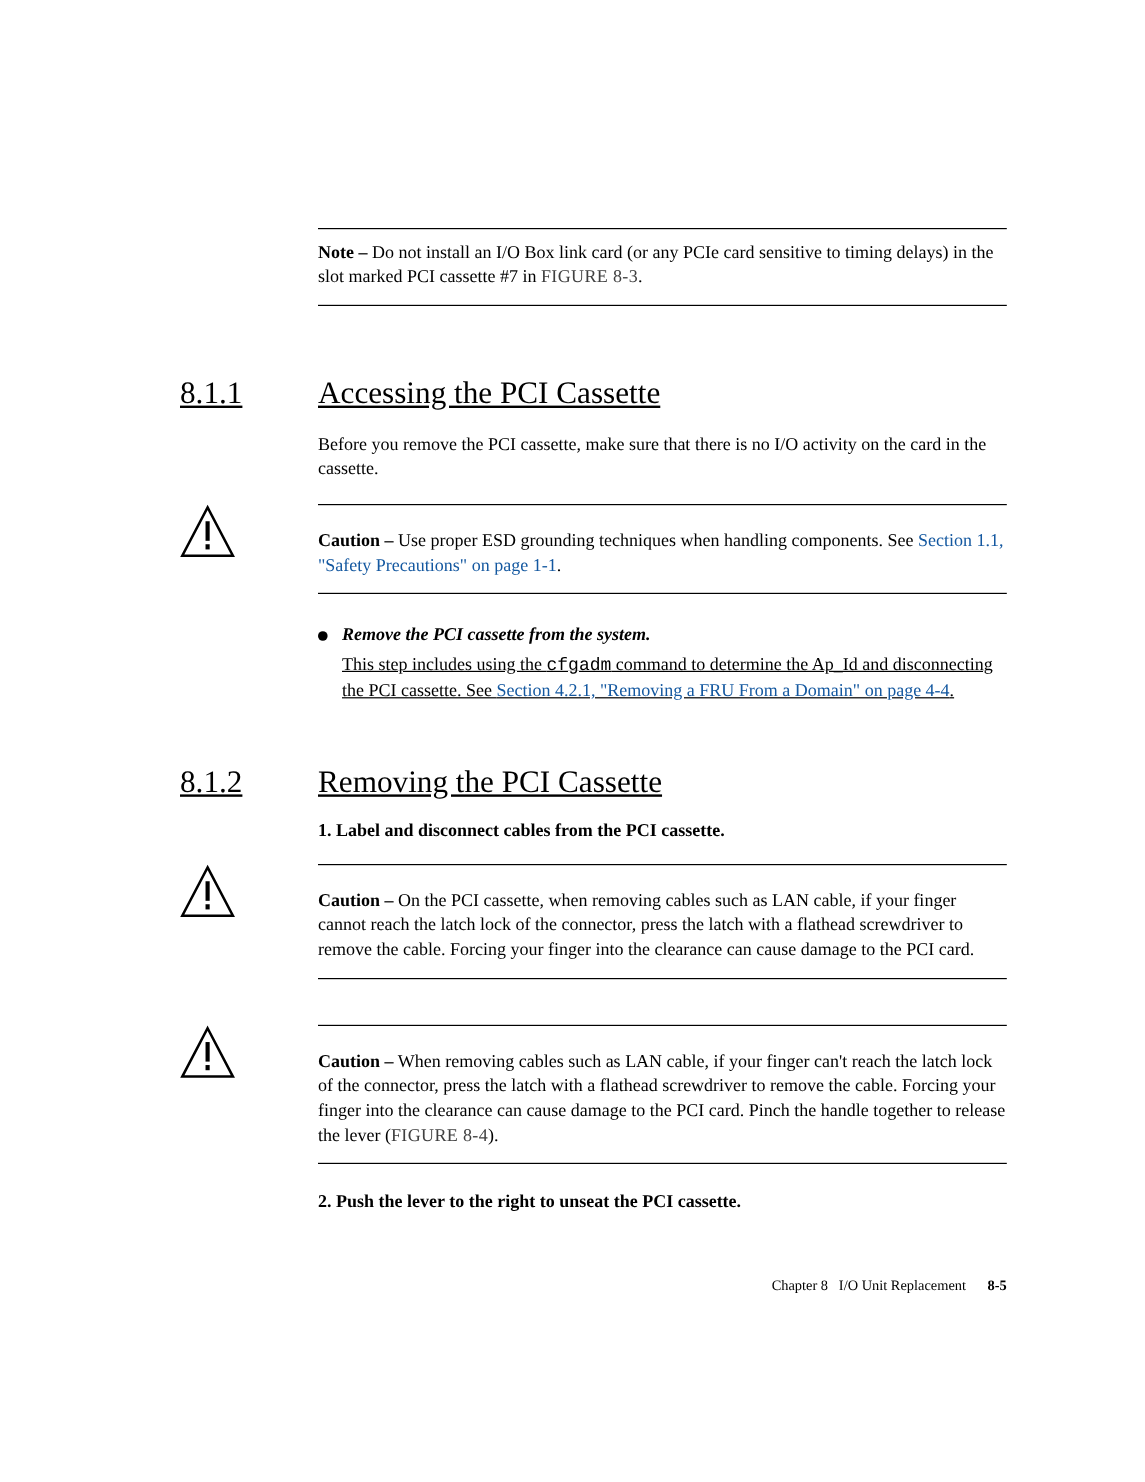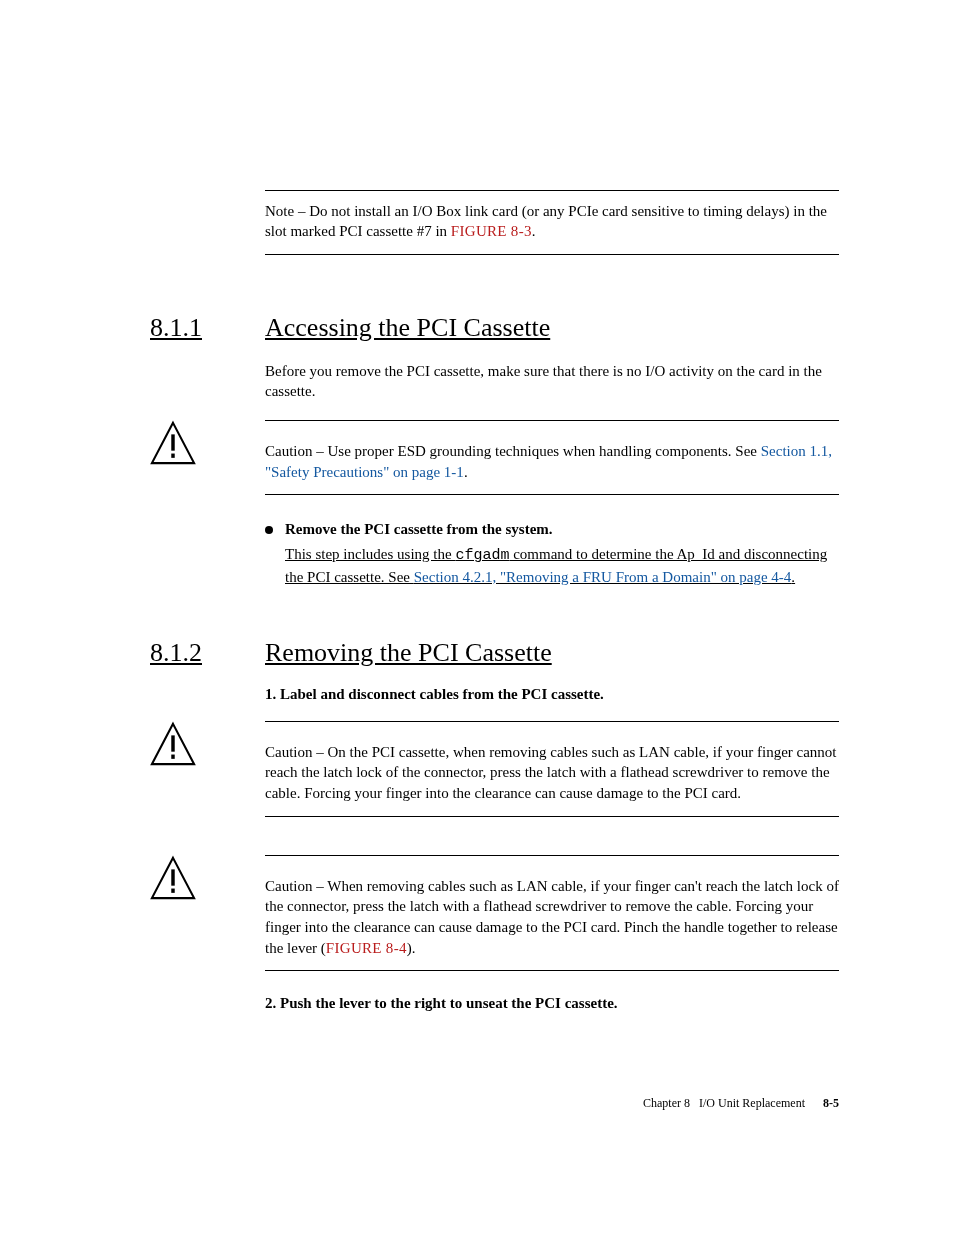--- a/index.html
+++ b/index.html
@@ -18,24 +18,24 @@
   }
   .note-block {
     border-top: 1px solid #000;
     border-bottom: 1px solid #000;
     padding: 10px 0 12px 0;
     margin-left: 115px;
     margin-bottom: 58px;
     font-size: 15px;
     line-height: 1.35;
   }
-  .bold { font-weight: 400; margin-top: 24px; }
+  .bold { font-weight: 700; margin-top: 24px; }
   .link { color: #1458a0; }
   .smallcaps-link {
-    color: #b91c1c;
+    color: #404040;
     font-variant: small-caps;
     letter-spacing: 0.3px;
   }
   .section-row {
     display: flex;
     align-items: baseline;
     margin-bottom: 18px;
     text-decoration: underline;
   }
   .section-num {
@@ -84,37 +84,37 @@
     margin-bottom: 6px;
   }
   .bullet-dot {
     width: 8px;
     height: 8px;
     border-radius: 50%;
     background: #000;
     margin-right: 12px;
     flex: none;
   }
-  .bullet-title { font-weight: 700; }
+  .bullet-title { font-weight: 700; font-style: italic; }
   .bullet-body {
     margin-left: 20px;
     line-height: 1.38;
     text-decoration: underline;
   }
   .mono { font-family: "Courier New", Courier, monospace; }
   .step-block {
     margin-left: 115px;
     font-size: 15px;
     font-weight: 700;
     margin-bottom: 18px;
   }
   .footer {
     position: absolute;
     right: 115px;
-    bottom: 124px;
+    bottom: 156px;
     font-size: 12px;
   }
   .footer .pnum { font-weight: 700; margin-left: 18px; }
   .between-cautions { height: 20px; }
   .after-caution-gap { height: 8px; }
   .step-top-gap { height: 6px; }
 </style>
 </head>
 <body>
 

